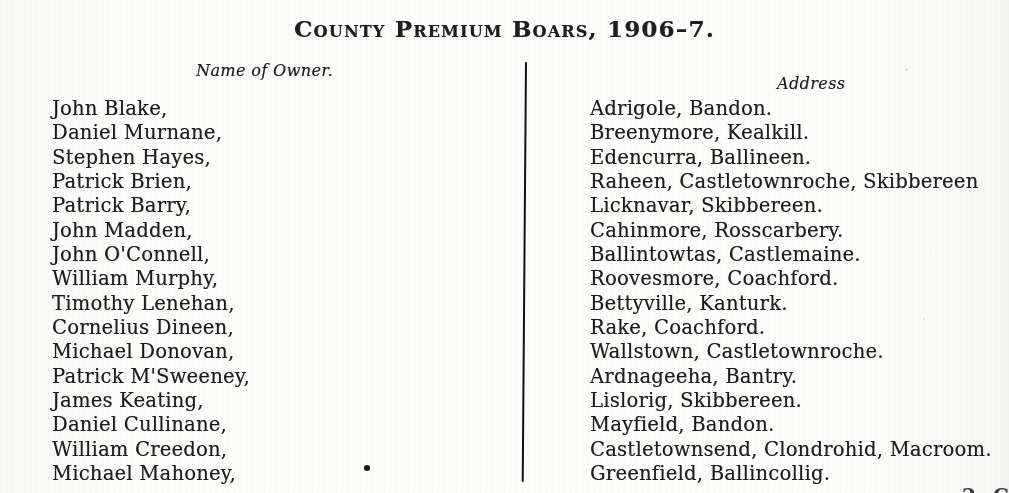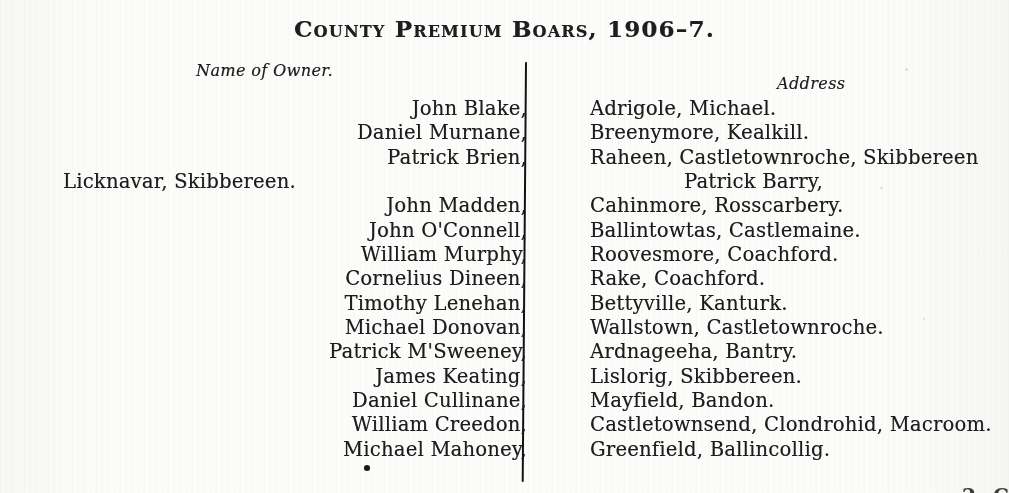--- a/index.html
+++ b/index.html
@@ -49,21 +49,20 @@
     background: #121212;
     border-radius: 1.5px;
     transform: rotate(0.45deg);
     transform-origin: top center;
   }
   .rows {
     position: absolute;
     top: 97px;
     left: 0;
     right: 0;
-    text-align: right;
   }
   .row { display: flex; height: 24.35px; }
   .cell {
     white-space: nowrap;
     font-size: 19.5px;
     line-height: 24.35px;
     letter-spacing: 0.25px;
     text-shadow: 0.3px 0 0 rgba(25,25,25,0.5);
   }
   .cell.owner { width: 527px; padding-left: 52px; box-sizing: border-box; }
@@ -101,62 +100,66 @@
 
   <div class="col-header owner-h">Name of Owner.</div>
   <div class="col-header addr-h">Address</div>
 
   <div class="divider"></div>
 
   <div class="rows">
 
       <div class="row">
         <div class="cell owner">John Blake,</div>
-        <div class="cell addr">Adrigole, Michael.</div>
+        <div class="cell addr">Adrigole, Bandon.</div>
       </div>
 
       <div class="row">
         <div class="cell owner">Daniel Murnane,</div>
         <div class="cell addr">Breenymore, Kealkill.</div>
       </div>
 
+      <div class="row">
+        <div class="cell owner">Stephen Hayes,</div>
+        <div class="cell addr">Edencurra, Ballineen.</div>
+      </div>
 
       <div class="row">
         <div class="cell owner">Patrick Brien,</div>
         <div class="cell addr">Raheen, Castletownroche, Skibbereen</div>
       </div>
 
       <div class="row">
+        <div class="cell owner">Patrick Barry,</div>
         <div class="cell addr">Licknavar, Skibbereen.</div>
-        <div class="cell owner">Patrick Barry,</div>
       </div>
 
       <div class="row">
         <div class="cell owner">John Madden,</div>
         <div class="cell addr">Cahinmore, Rosscarbery.</div>
       </div>
 
       <div class="row">
         <div class="cell owner">John O'Connell,</div>
         <div class="cell addr">Ballintowtas, Castlemaine.</div>
       </div>
 
       <div class="row">
         <div class="cell owner">William Murphy,</div>
         <div class="cell addr">Roovesmore, Coachford.</div>
       </div>
 
       <div class="row">
-        <div class="cell owner">Cornelius Dineen,</div>
-        <div class="cell addr">Rake, Coachford.</div>
+        <div class="cell owner">Timothy Lenehan,</div>
+        <div class="cell addr">Bettyville, Kanturk.</div>
       </div>
 
       <div class="row">
-        <div class="cell owner">Timothy Lenehan,</div>
-        <div class="cell addr">Bettyville, Kanturk.</div>
+        <div class="cell owner">Cornelius Dineen,</div>
+        <div class="cell addr">Rake, Coachford.</div>
       </div>
 
       <div class="row">
         <div class="cell owner">Michael Donovan,</div>
         <div class="cell addr">Wallstown, Castletownroche.</div>
       </div>
 
       <div class="row">
         <div class="cell owner">Patrick M'Sweeney,</div>
         <div class="cell addr">Ardnageeha, Bantry.</div>

